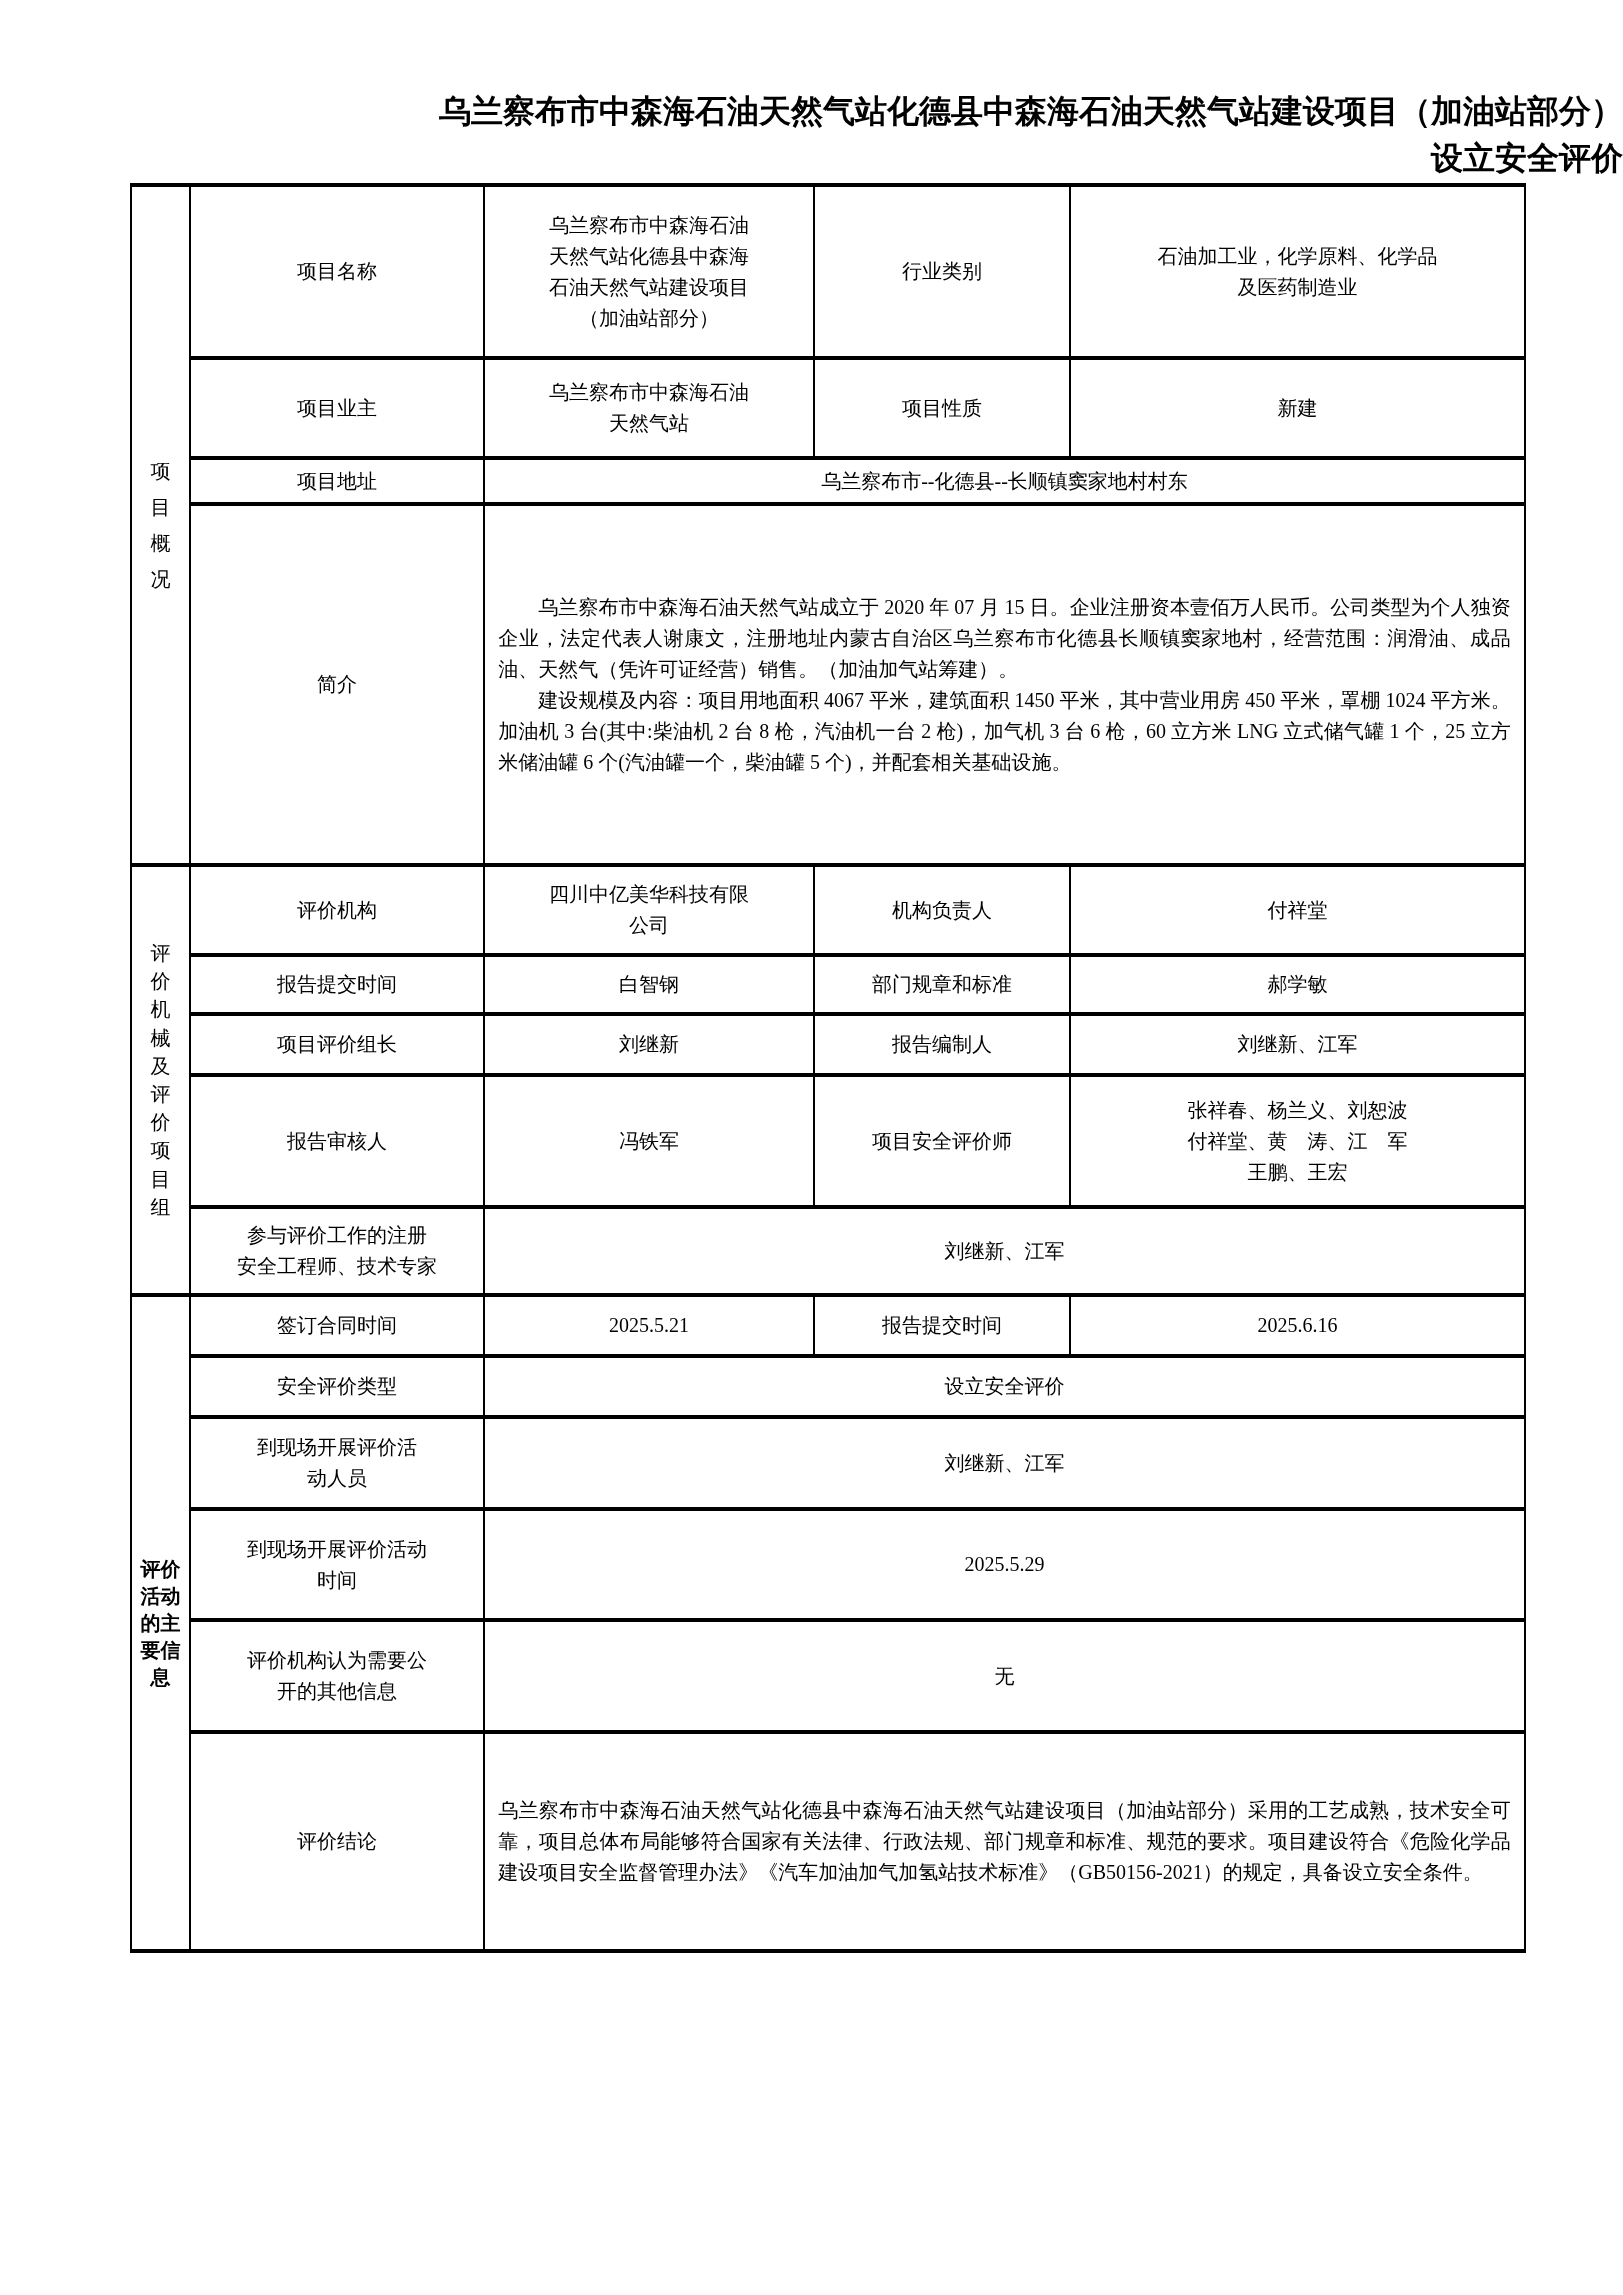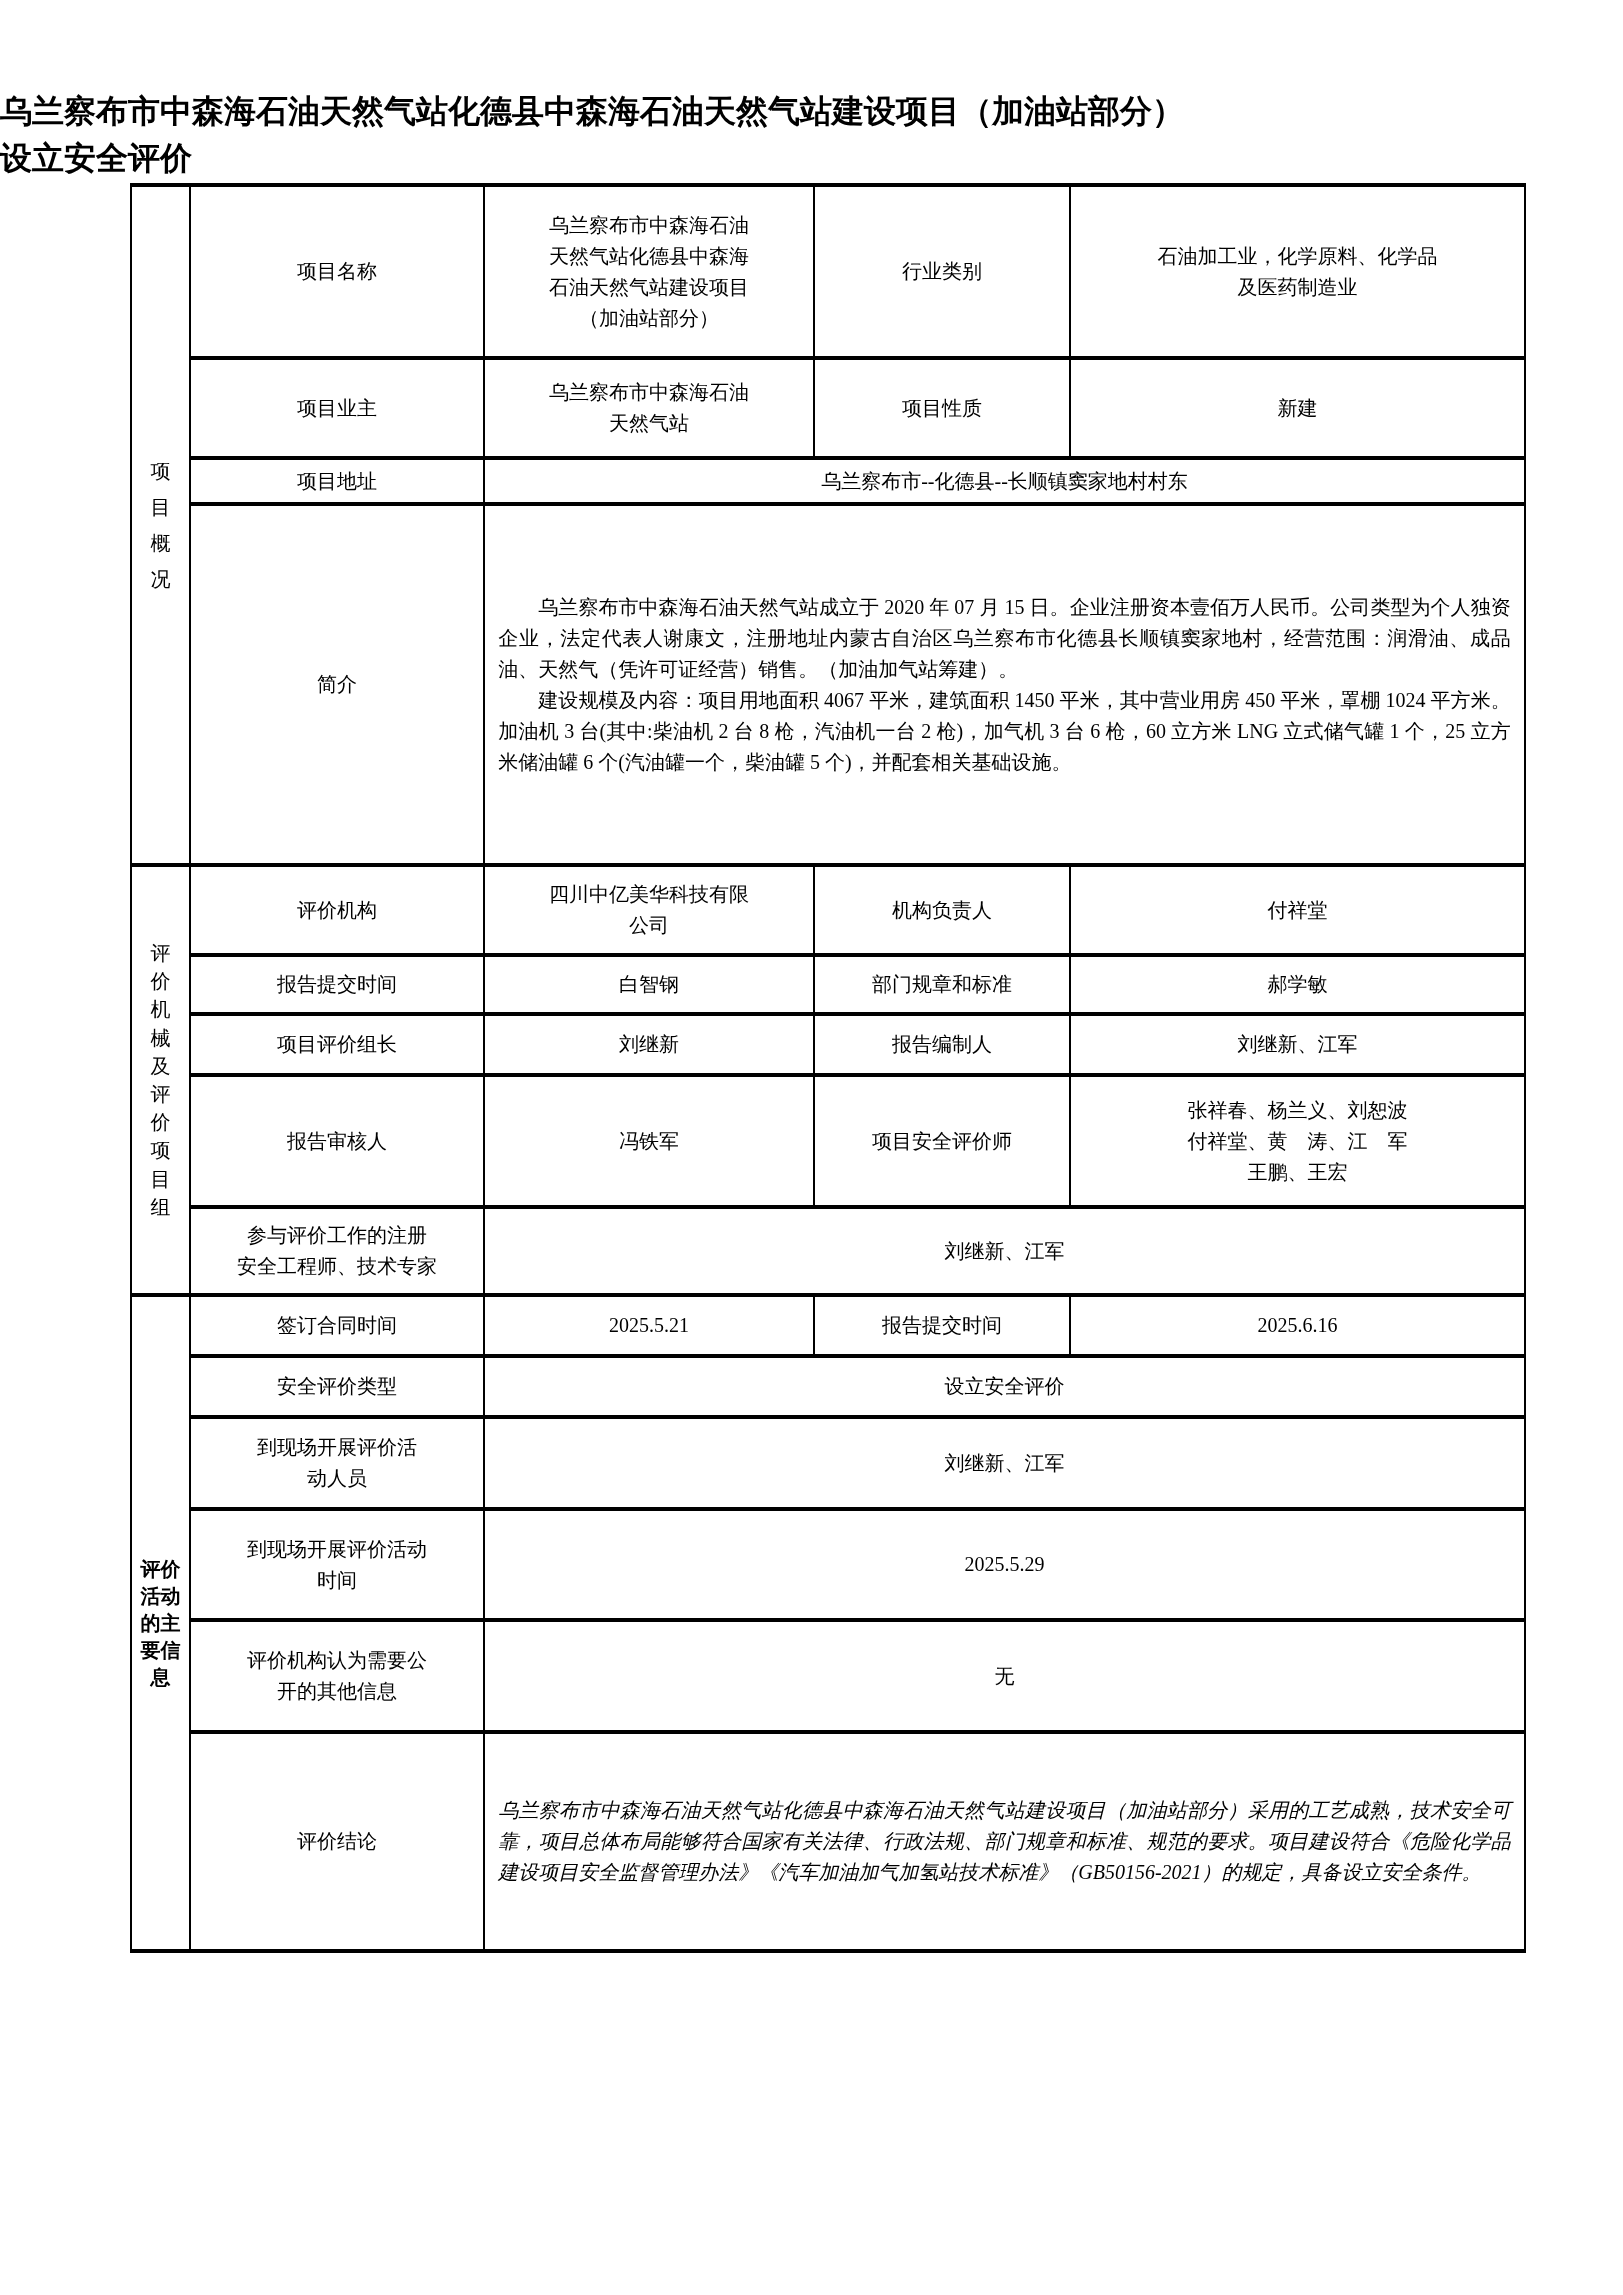--- a/index.html
+++ b/index.html
@@ -6,21 +6,21 @@
   .page {
     position:relative;
     width:1623px; height:2295px;
     background:#ffffff;
     font-family:"Liberation Serif","DejaVu Serif",serif;
     color:#000;
     overflow:hidden;
   }
   .doc-title {
     position:absolute; top:88px; left:0; width:1623px;
-    text-align:left; font-weight:bold;
+    text-align:right; font-weight:bold;
     font-size:32px; line-height:1.48;
     white-space:pre-line;
   }
   .tbl-wrap { position:absolute; top:183px; left:130px; }
   table.main {
     border-collapse:collapse; table-layout:fixed;
     width:1393px;
   }
   td {
     border-left:2px solid #000; border-right:2px solid #000;
@@ -41,21 +41,20 @@
     white-space:normal;
     padding:5.1px 13.3px;
     vertical-align:middle;
   }
   td.longtext p { margin:0; text-indent:2em; line-height:1.55; }
   td.conclusion-cell {
     text-align:justify; text-justify:inter-ideograph;
     white-space:normal;
     padding:6.1px 13.3px;
     line-height:1.55;
-    font-style:italic;
   }
 </style>
 </head>
 <body>
 
 <div class="page">
 
   <div class="doc-title"><span>乌兰察布市中森海石油天然气站化德县中森海石油天然气站建设项目（加油站部分）</span><br><span>设立安全评价</span></div>
 
   <div class="tbl-wrap">

